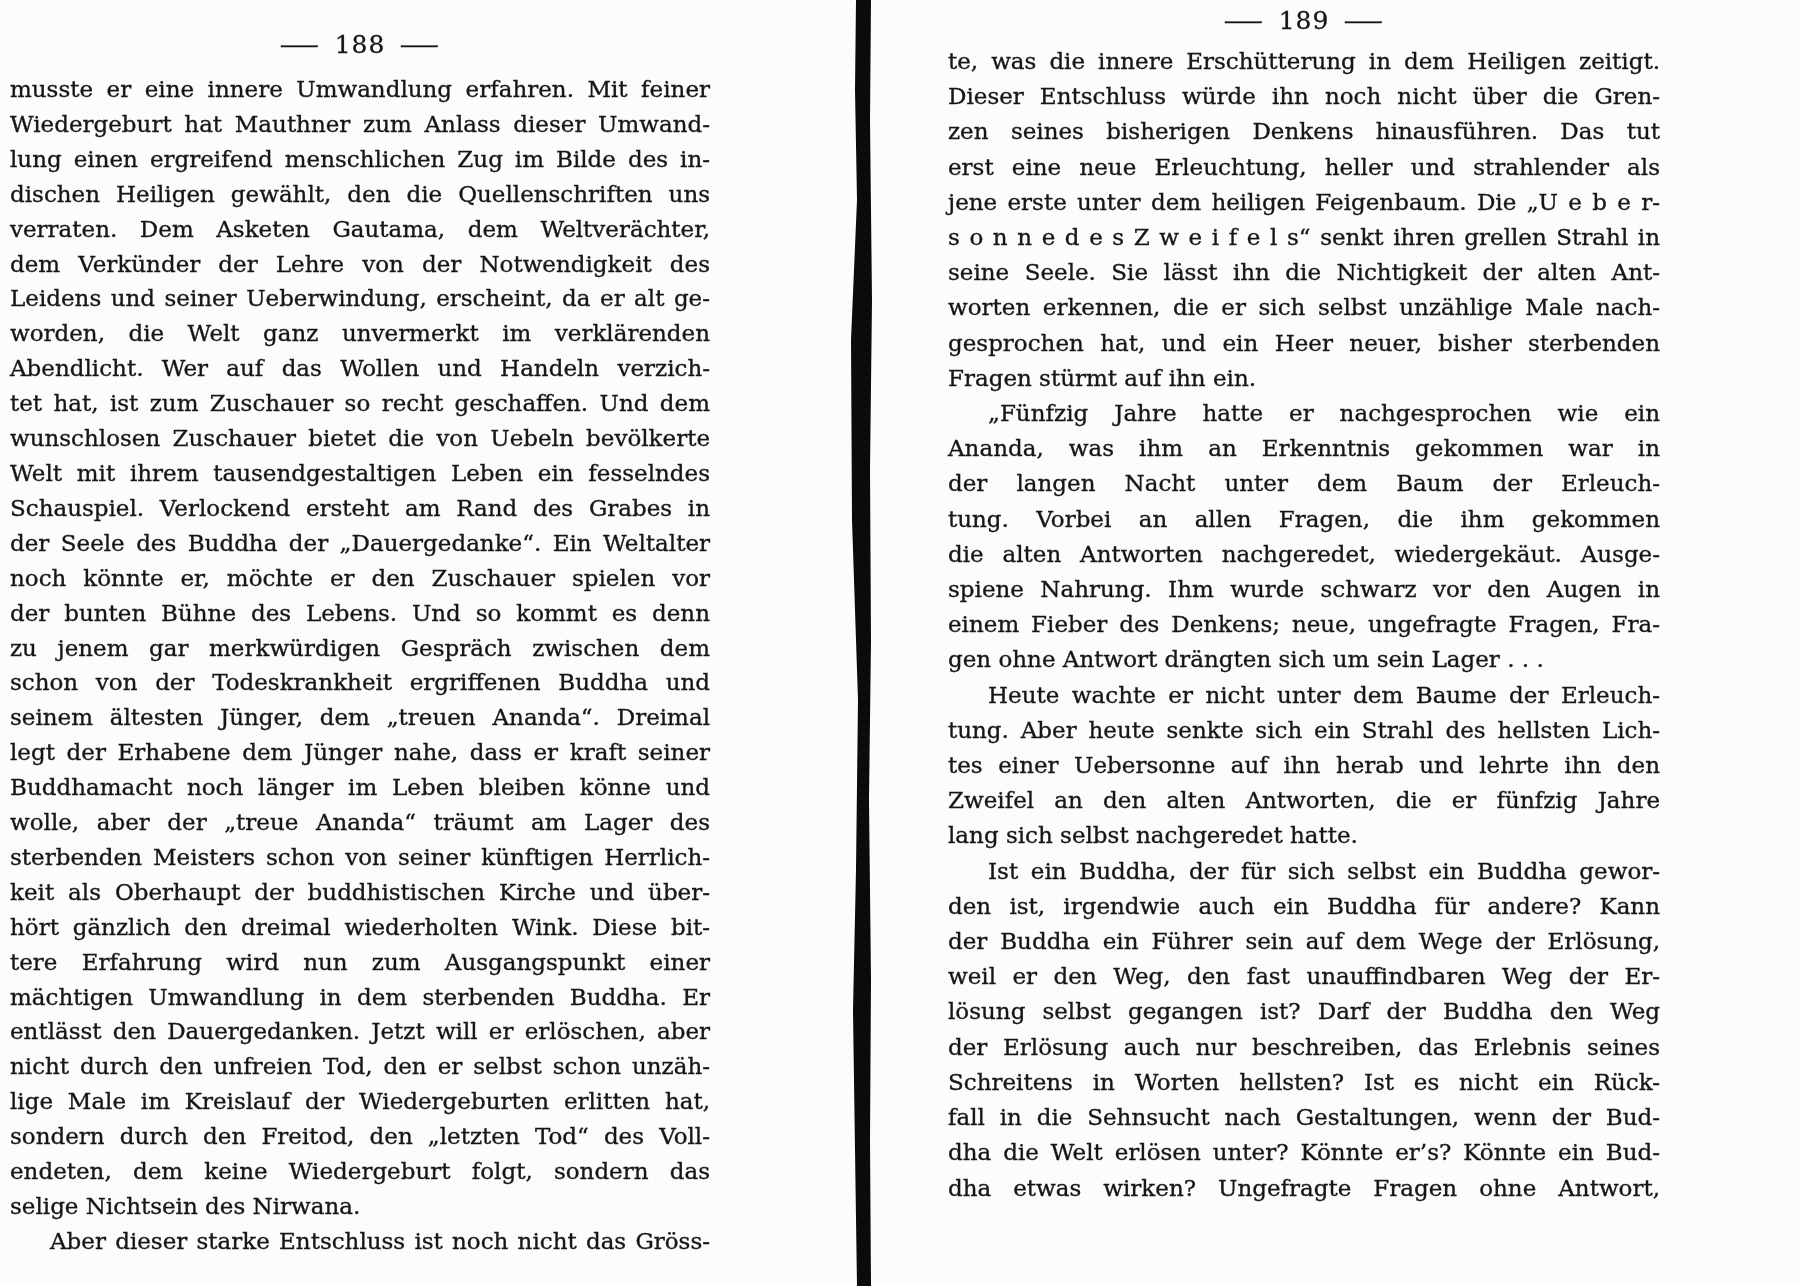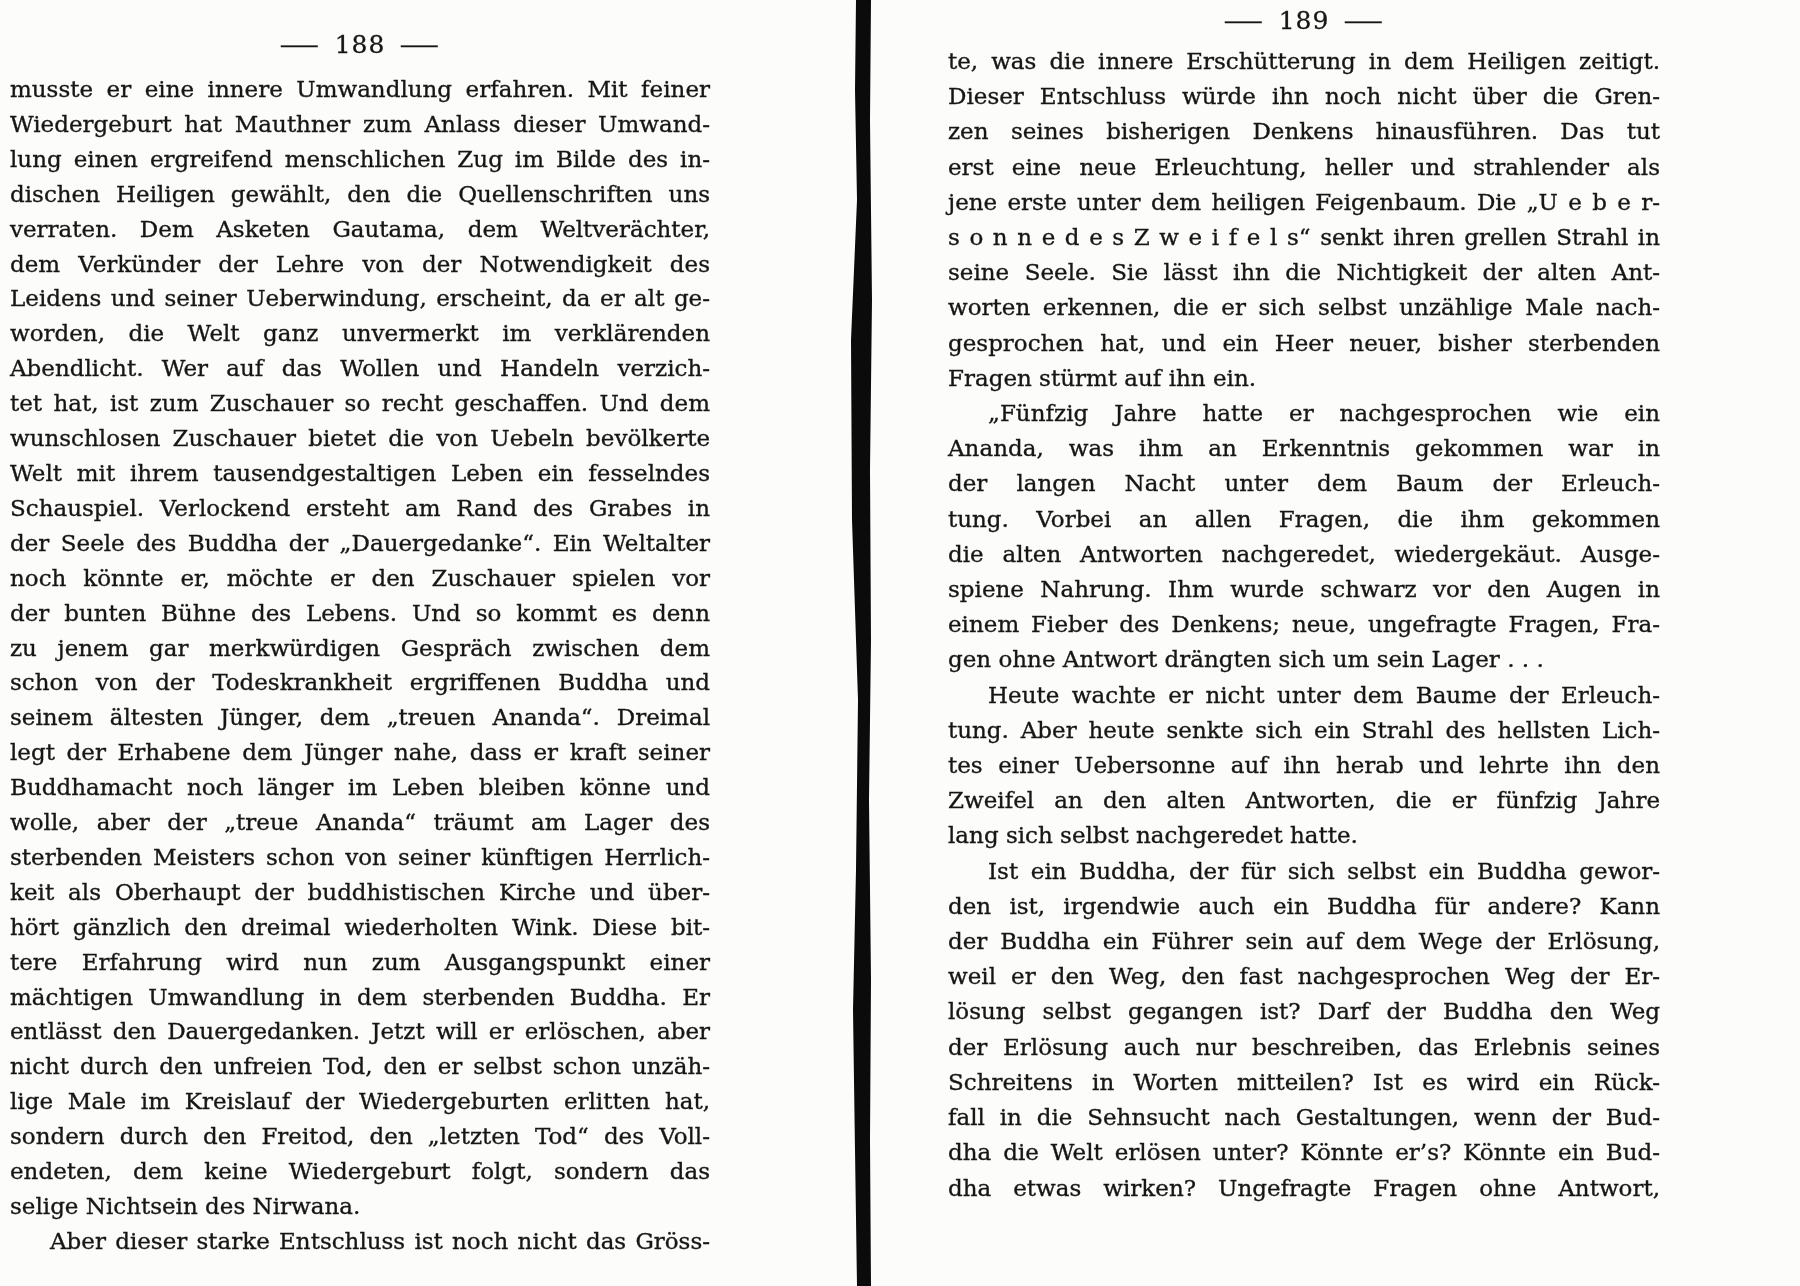--- a/index.html
+++ b/index.html
@@ -122,23 +122,23 @@
         <div class="line just">einem Fieber des Denkens; neue, ungefragte Fragen, Fra-</div>
         <div class="line">gen ohne Antwort drängten sich um sein Lager .&nbsp;.&nbsp;.</div>
         <div class="line indent just">Heute wachte er nicht unter dem Baume der Erleuch-</div>
         <div class="line just">tung. Aber heute senkte sich ein Strahl des hellsten Lich-</div>
         <div class="line just">tes einer Uebersonne auf ihn herab und lehrte ihn den</div>
         <div class="line just">Zweifel an den alten Antworten, die er fünfzig Jahre</div>
         <div class="line">lang sich selbst nachgeredet hatte.</div>
         <div class="line indent just">Ist ein Buddha, der für sich selbst ein Buddha gewor-</div>
         <div class="line just">den ist, irgendwie auch ein Buddha für andere? Kann</div>
         <div class="line just">der Buddha ein Führer sein auf dem Wege der Erlösung,</div>
-        <div class="line just">weil er den Weg, den fast nachgesprochen Weg der Er-</div>
+        <div class="line just">weil er den Weg, den fast unauffindbaren Weg der Er-</div>
         <div class="line just">lösung selbst gegangen ist? Darf der Buddha den Weg</div>
         <div class="line just">der Erlösung auch nur beschreiben, das Erlebnis seines</div>
-        <div class="line just">Schreitens in Worten mitteilen? Ist es wird ein Rück-</div>
+        <div class="line just">Schreitens in Worten hellsten? Ist es nicht ein Rück-</div>
         <div class="line just">fall in die Sehnsucht nach Gestaltungen, wenn der Bud-</div>
         <div class="line just">dha die Welt erlösen unter? Könnte er’s? Könnte ein Bud-</div>
         <div class="line just">dha etwas wirken? Ungefragte Fragen ohne Antwort,</div>
       </div>
   </section>
 
 </div>
 
 </body></html>

